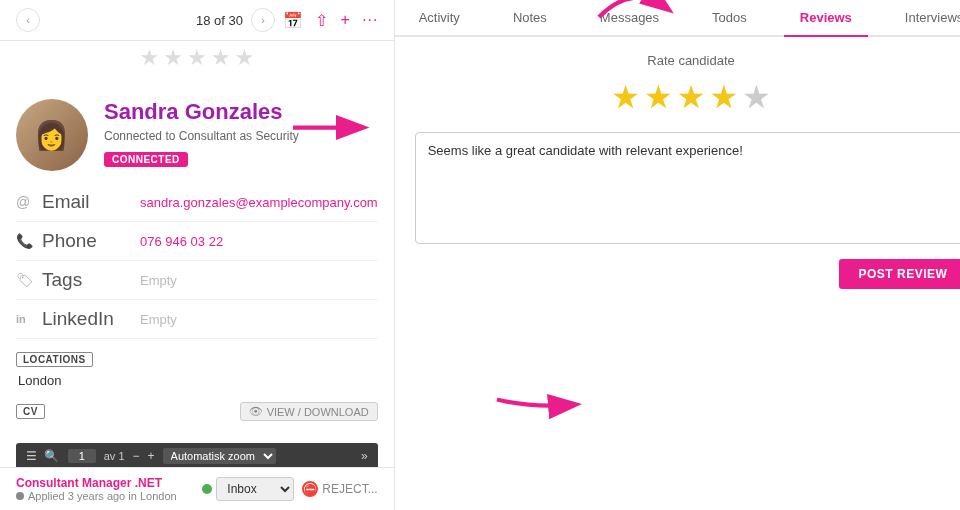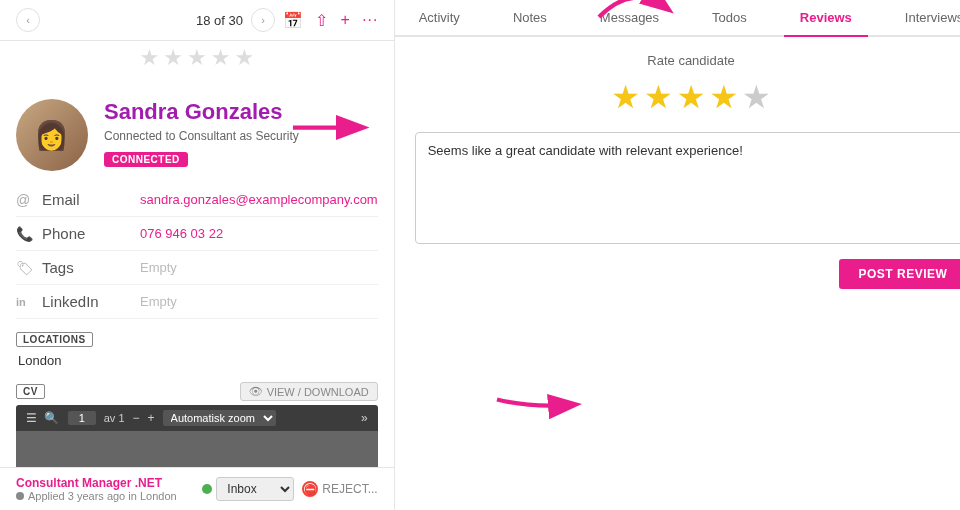--- a/index.html
+++ b/index.html
@@ -130,21 +130,21 @@
     }
     .field-icon {
       width: 18px;
       color: #aaa;
       font-size: 14px;
       flex-shrink: 0;
     }
     .field-label {
       width: 90px;
       color: #555;
-      font-size: 15px;
+      font-size: 19px;
       flex-shrink: 0;
     }
     .field-value {
       color: #e91e8c;
       font-size: 13px;
     }
     .field-empty {
       color: #bbb;
       font-size: 13px;
     }
@@ -169,21 +169,21 @@
       padding-left: 2px;
     }
 
     .cv-section {
       margin: 8px 16px 0;
     }
     .cv-label-row {
       display: flex;
       align-items: center;
       justify-content: space-between;
-      margin-bottom: 4px;
+      margin-bottom: 22px;
     }
     .cv-label {
       display: inline-block;
       border: 1px solid #888;
       color: #444;
       font-size: 10px;
       font-weight: 700;
       padding: 1px 6px;
       border-radius: 2px;
       letter-spacing: 0.5px;

